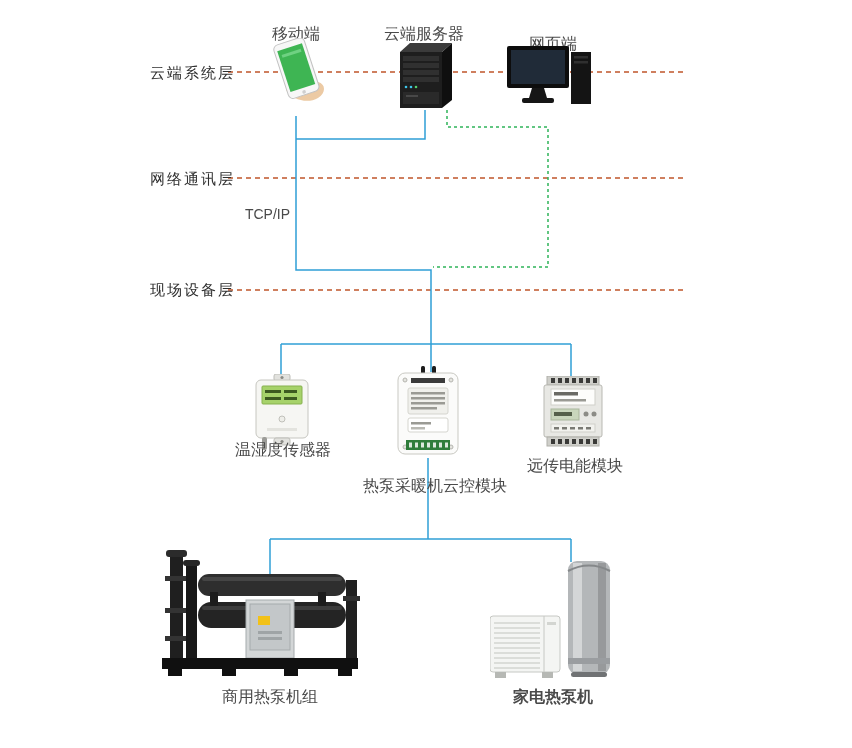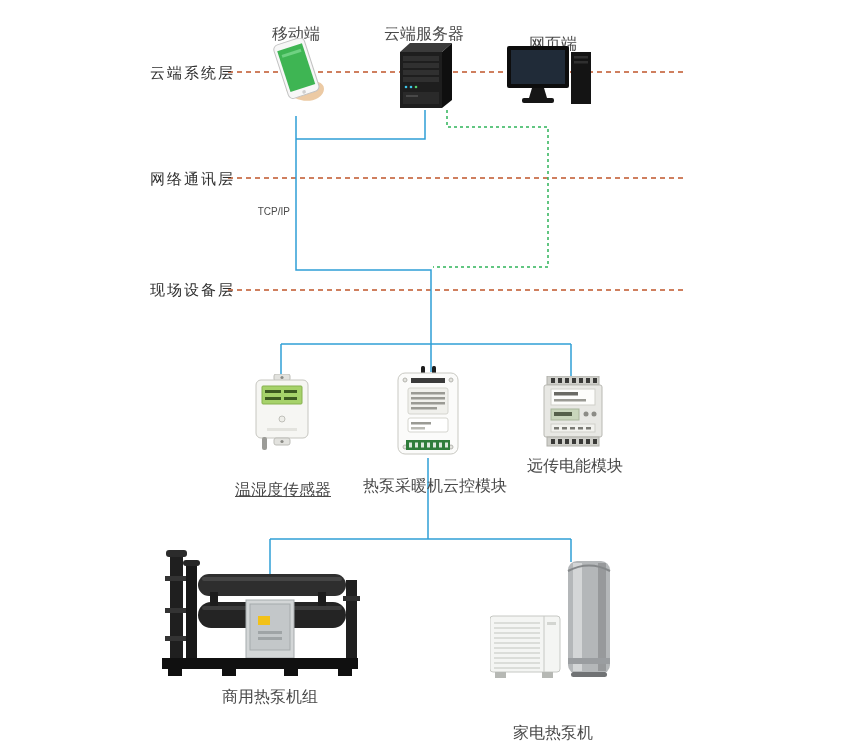--- a/index.html
+++ b/index.html
@@ -11,21 +11,21 @@
   .layer-label{
     position:absolute;font-size:15px;color:#2f2f2f;letter-spacing:2px;
     white-space:nowrap;
   }
   .node-label{
     position:absolute;font-size:16px;color:#4a4a4a;text-align:center;white-space:nowrap;
   }
   .icon{position:absolute;}
   .icon svg{display:block;width:100%;height:100%;}
   .tcp-label{
-    position:absolute;font-size:10px;color:#4a4a4a;text-align:right;
+    position:absolute;font-size:14px;color:#4a4a4a;text-align:right;
   }
   .logo4g{
     position:absolute;display:flex;align-items:center;
   }
   .logo4g .speedlines{position:absolute;left:-4px;top:14px;width:74px;height:40px;}
   .logo4g .g-main{
     position:relative;z-index:1;margin-left:16px;
     font-size:52px;font-weight:800;font-style:italic;color:#189bd6;line-height:1;
   }
   .logo4g .g-sub{
@@ -131,21 +131,21 @@
       <rect x="31" y="16" width="13" height="3" fill="#3d5a20"></rect>
       <rect x="12" y="23" width="16" height="3" fill="#3d5a20"></rect>
       <rect x="31" y="23" width="13" height="3" fill="#3d5a20"></rect>
       <circle cx="29" cy="45" r="3" fill="#eeeee9" stroke="#c0c0ba"></circle>
       <rect x="14" y="54" width="30" height="3" fill="#e3e3de"></rect>
       <rect x="21" y="64" width="16" height="7" rx="2" fill="#e2e2de" stroke="#bdbdb8"></rect>
       <circle cx="29" cy="67.5" r="1.6" fill="#8a8a85"></circle>
       <rect x="9" y="63" width="5" height="13" rx="2" fill="#9c9c98"></rect>
     </svg>
   </div>
-  <div class="node-label" style="left:233px;top:480px;width:100px;text-decoration:underline;">温湿度传感器</div>
+  <div class="node-label" style="left:233px;top:440px;width:100px;">温湿度传感器</div>
 
   <div class="icon" style="left:396px;top:366px;width:64px;height:94px;">
     <svg viewBox="0 0 64 94">
       <rect x="25" y="0" width="4" height="8" rx="1.5" fill="#1c1c1c"></rect>
       <rect x="36" y="0" width="4" height="8" rx="1.5" fill="#1c1c1c"></rect>
       <rect x="2" y="7" width="60" height="81" rx="7" fill="#fbfbfa" stroke="#c9c9c3"></rect>
       <circle cx="9" cy="14" r="2" fill="#e4e4df" stroke="#b5b5af"></circle>
       <circle cx="55" cy="14" r="2" fill="#e4e4df" stroke="#b5b5af"></circle>
       <circle cx="9" cy="81" r="2" fill="#e4e4df" stroke="#b5b5af"></circle>
       <circle cx="55" cy="81" r="2" fill="#e4e4df" stroke="#b5b5af"></circle>
@@ -265,15 +265,15 @@
         <line x1="4" y1="100" x2="50" y2="100"></line>
         <line x1="4" y1="105" x2="50" y2="105"></line>
         <line x1="4" y1="110" x2="50" y2="110"></line>
       </g>
       <line x1="54" y1="58" x2="54" y2="114" stroke="#c6c8c4"></line>
       <rect x="57" y="64" width="9" height="3" fill="#d3d5d1"></rect>
       <rect x="5" y="114" width="11" height="6" fill="#b6b8b4"></rect>
       <rect x="52" y="114" width="11" height="6" fill="#b6b8b4"></rect>
     </svg>
   </div>
-  <div class="node-label" style="left:503px;top:723px;width:100px;">家电热泵机</div>
+  <div class="node-label" style="left:503px;top:687px;width:100px;font-weight:bold;">家电热泵机</div>
 
 </div>
 
 </body></html>

